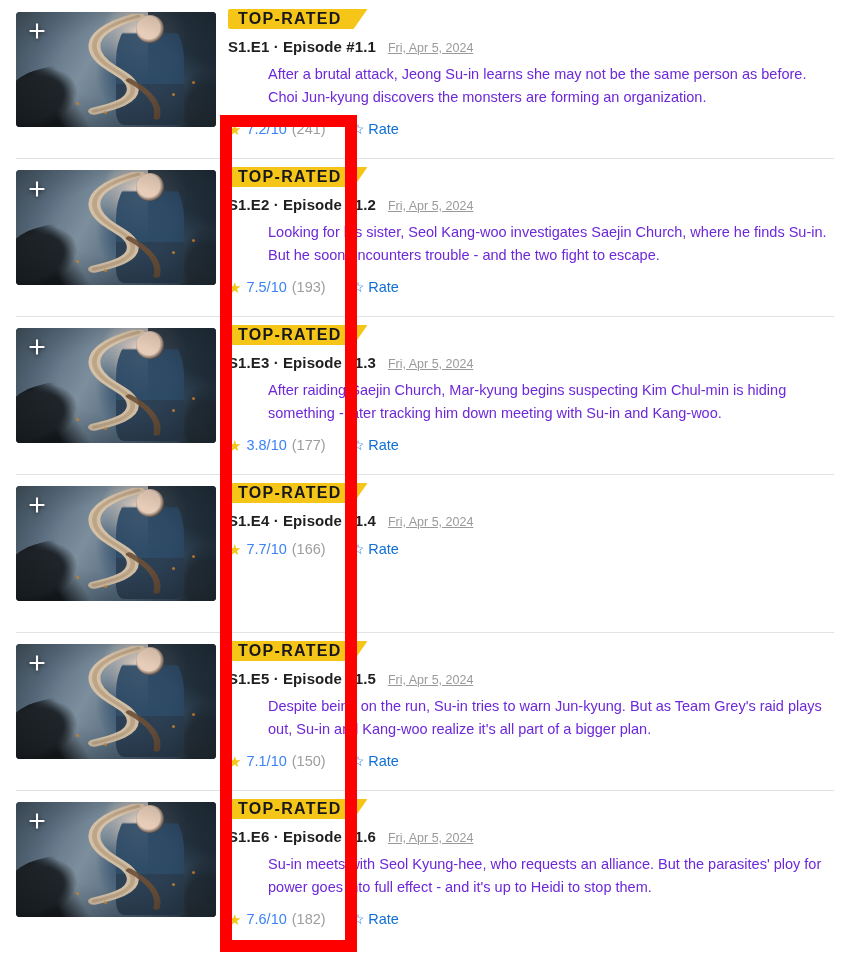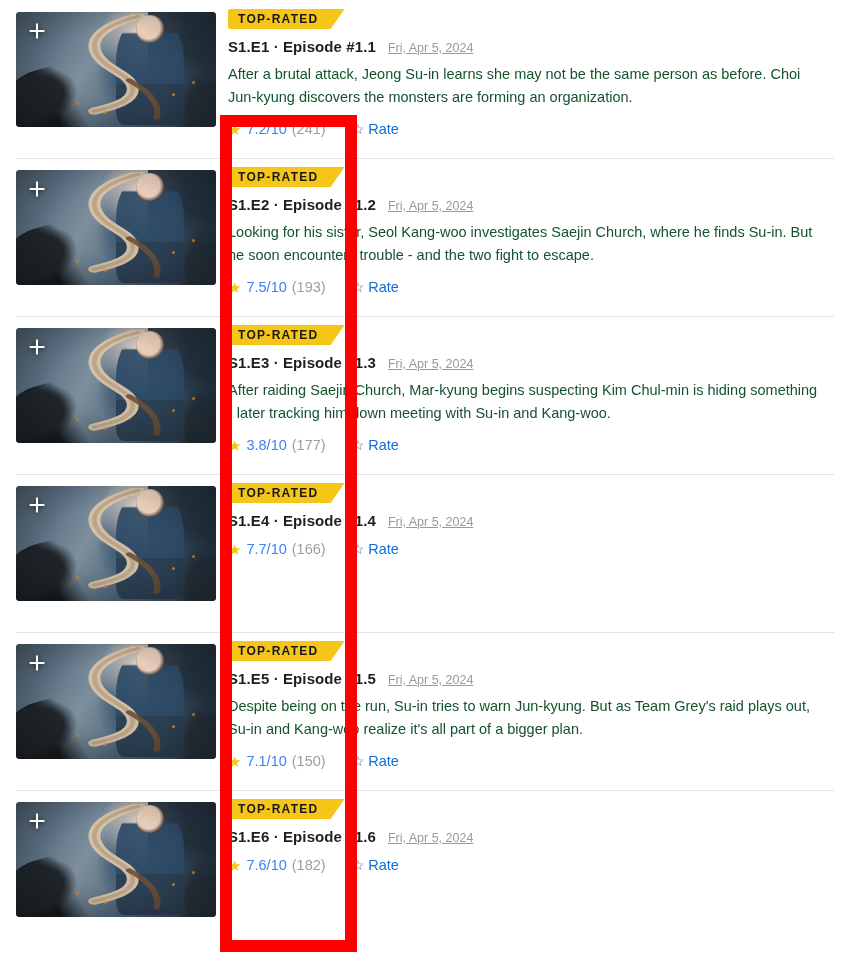--- a/index.html
+++ b/index.html
@@ -145,21 +145,21 @@
     min-width: 0;
     padding-left: 12px;
     padding-top: 9px;
   }
 
   .badge-row { display: flex; }
   .top-rated-badge {
     display: inline-block;
     background: #f5c518;
     color: #18181b;
-    font-size: 12px;
+    font-size: 16px;
     font-weight: 700;
     letter-spacing: 1.3px;
     padding: 4px 26px 4px 10px;
     line-height: 12px;
     border-radius: 2px;
     clip-path: polygon(0 0, 100% 0, calc(100% - 14px) 100%, 0 100%);
   }
 
   .title-line {
     display: flex;
@@ -181,22 +181,23 @@
     color: #9a9a9a;
     white-space: nowrap;
     flex: 0 0 auto;
     text-decoration: underline;
   }
 
   .ep-plot {
     margin-top: 8px;
     font-size: 14.5px;
     line-height: 23px;
-    color: #14532d;
+    color: #6d28d9;
     max-width: 596px;
+    margin-left: 40px;
   }
 
   .rating-row {
     display: flex;
     align-items: center;
     margin-top: 9px;
     gap: 4px;
     height: 22px;
   }
   .rating-value {
@@ -499,20 +500,21 @@
     <div class="ep-info">
       <div class="badge-row">
         <span class="top-rated-badge">TOP-RATED</span>
       </div>
 
       <div class="title-line">
         <span class="ep-title">S1.E6 · Episode #1.6</span>
         <span class="ep-date">Fri, Apr 5, 2024</span>
       </div>
 
+      <div class="ep-plot">Su-in meets with Seol Kyung-hee, who requests an alliance. But the parasites' ploy for power goes into full effect - and it's up to Heidi to stop them.</div>
 
       <div class="rating-row">
         <span class="rating-value">
           <span class="star-filled">★</span>
           <span class="rating-num">7.6/10</span>
           <span class="rating-count">(182)</span>
         </span>
         <span class="rate-link">
           <span class="rate-star-outline">☆</span>
           <span>Rate</span>

